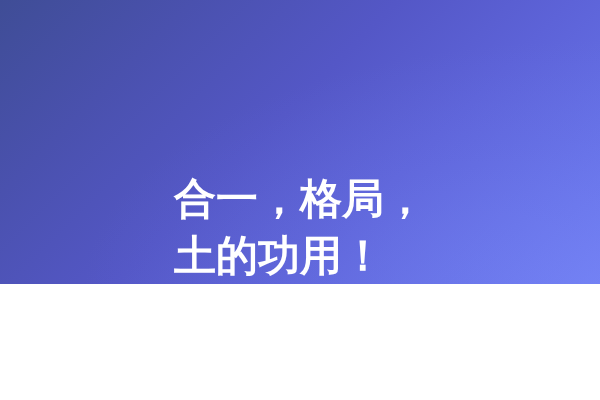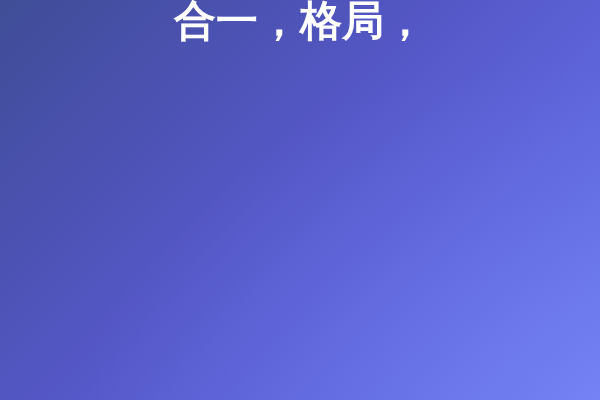--- a/index.html
+++ b/index.html
@@ -10,24 +10,24 @@
     height: 400px;
     overflow: hidden;
   }
   body {
     font-family: "DejaVu Sans", "Liberation Sans", sans-serif;
   }
 
   #quote-card {
     position: relative;
     width: 600px;
-    height: 400px;
+    height: 284px;
     box-sizing: border-box;
     display: flex;
-    align-items: flex-start;
+    align-items: flex-end;
     justify-content: center;
     overflow: hidden;
     background-color: #5457c6;
   }
 
   
   #quote-card .bg-gradient {
     position: absolute;
     inset: 0;
     background-image: linear-gradient(
@@ -74,15 +74,16 @@
 </head>
 <body>
 
 <div id="quote-card">
 
   <div class="bg-gradient"></div>
   <div class="bg-sheen"></div>
 
   <div class="quote-block">
     <span class="quote-line">合一，格局，</span>
+    <span class="quote-line">土的功用！</span>
   </div>
 
 </div>
 
 </body></html>

